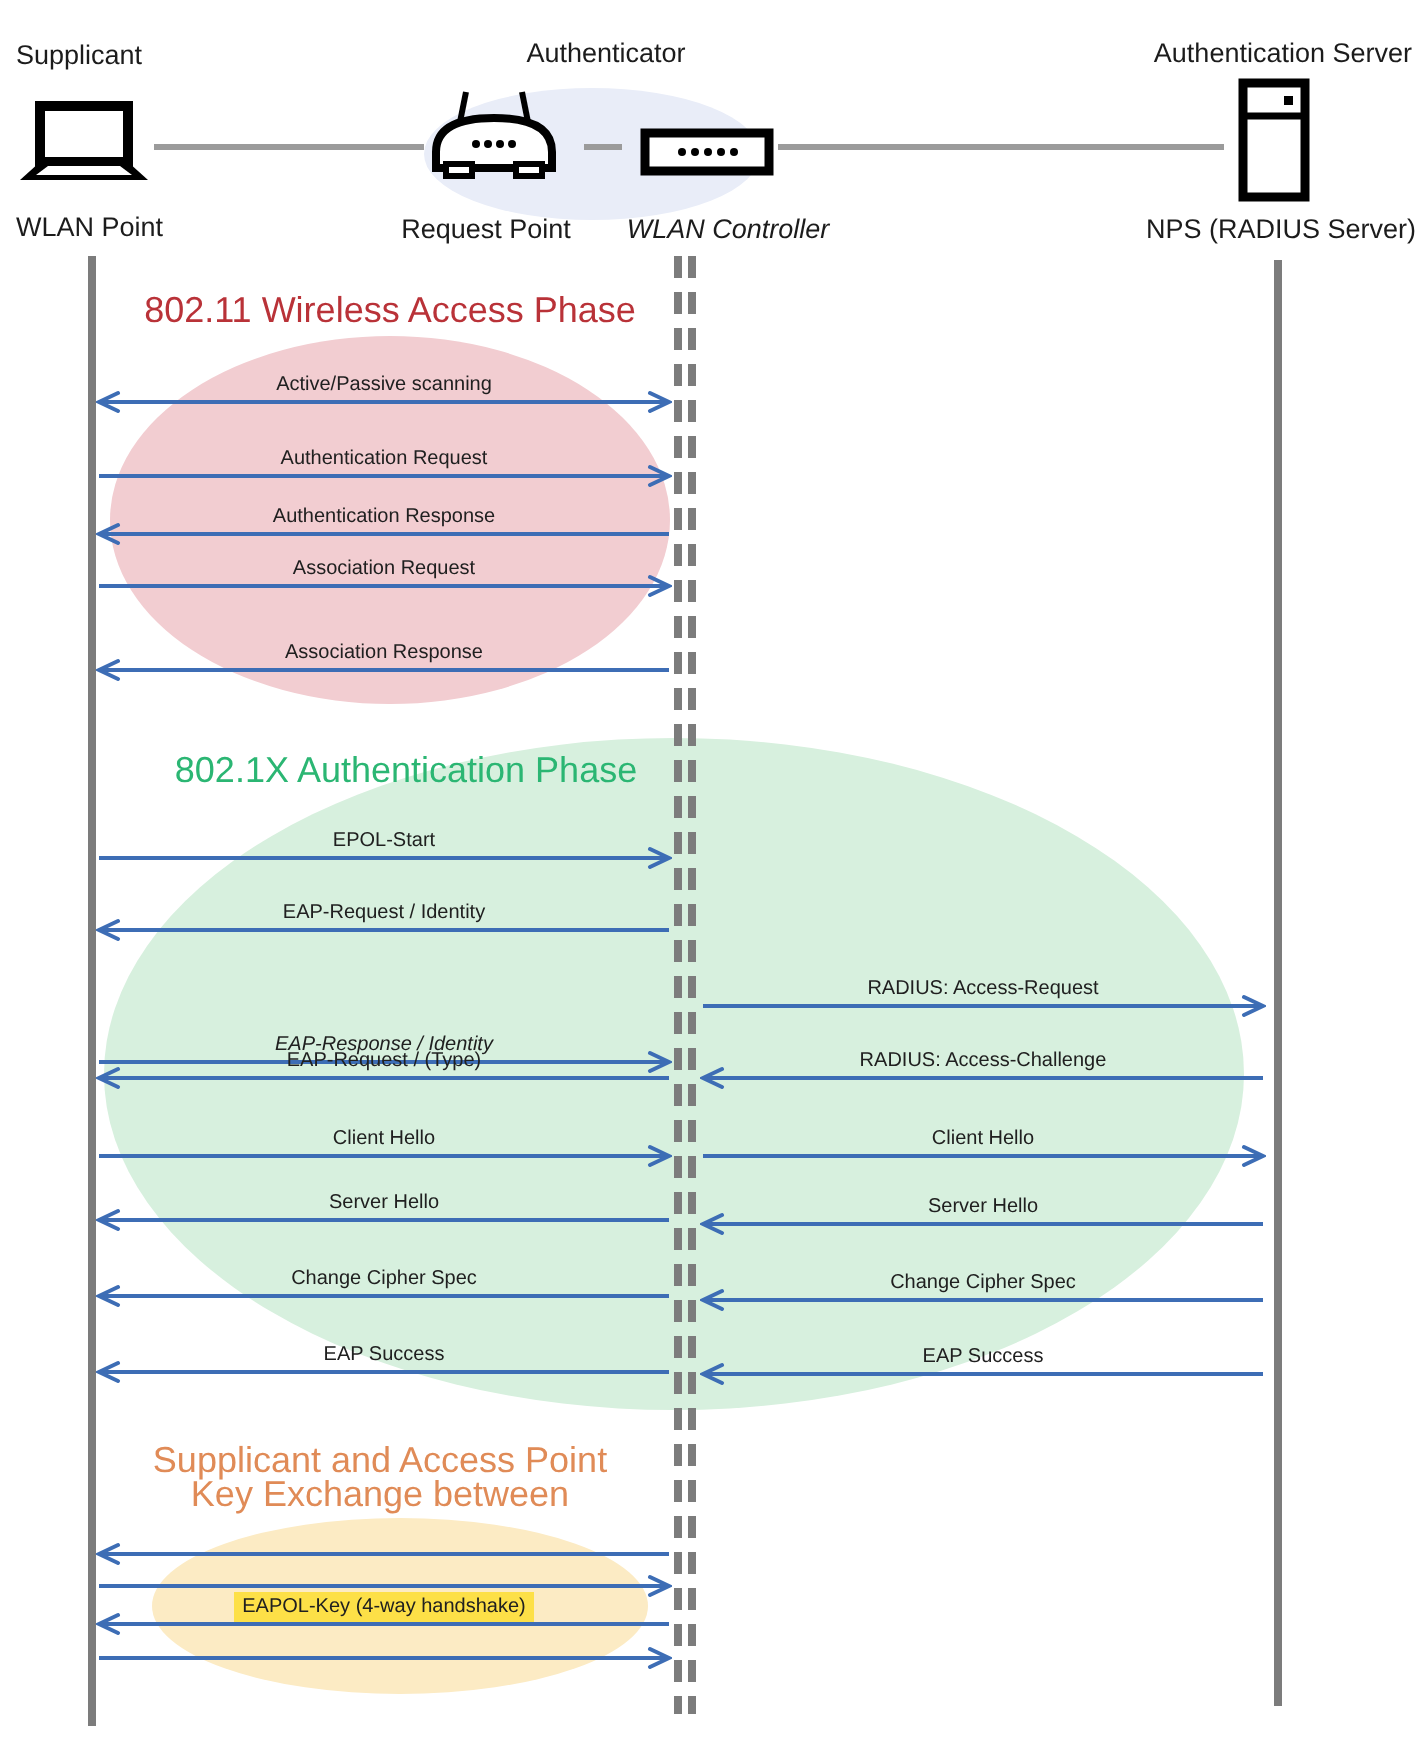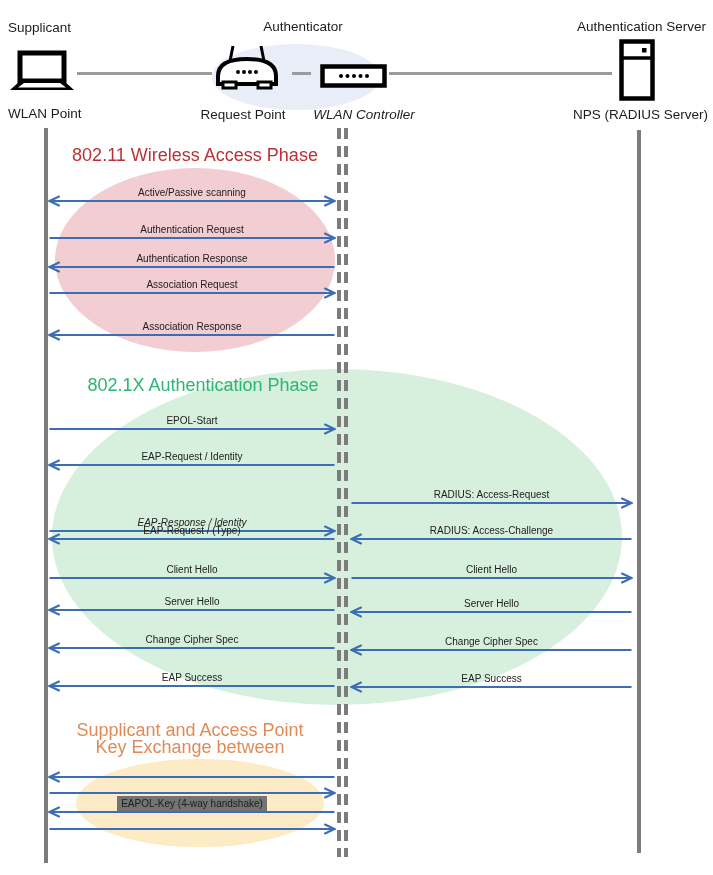--- a/index.html
+++ b/index.html
@@ -253,21 +253,21 @@
         <svg width="288" height="16" viewBox="0 0 288 16">
           <line x1="1.5" y1="8" x2="286.5" y2="8"></line>
           <path class="ah" d="M 277 3.5 L 286.5 8 L 277 12.5"></path>
         </svg>
       </div>
       <div class="msg" style="left: 48px; width: 288px; top: 804px;">
         <svg width="288" height="16" viewBox="0 0 288 16">
           <line x1="1.5" y1="8" x2="286.5" y2="8"></line>
           <path class="ah" d="M 11 3.5 L 1.5 8 L 11 12.5"></path>
         </svg>
-        <div class="msg-label"><span class="label-inner" style="background-color: #737373;">EAPOL-Key (4-way handshake)</span></div>
+        <div class="msg-label"><span class="label-inner" style="background-color: #fde047;">EAPOL-Key (4-way handshake)</span></div>
       </div>
       <div class="msg" style="left: 48px; width: 288px; top: 821px;">
         <svg width="288" height="16" viewBox="0 0 288 16">
           <line x1="1.5" y1="8" x2="286.5" y2="8"></line>
           <path class="ah" d="M 277 3.5 L 286.5 8 L 277 12.5"></path>
         </svg>
       </div>
     </div>
 
 </div>

